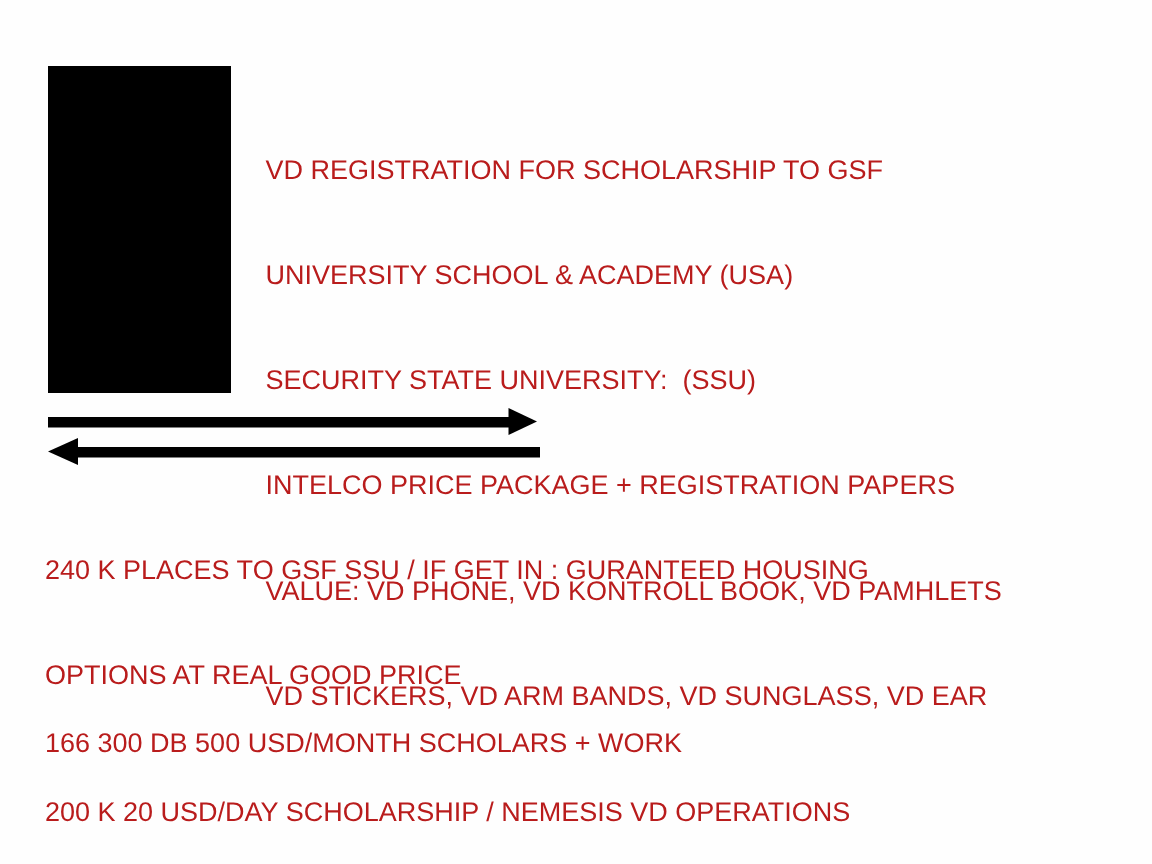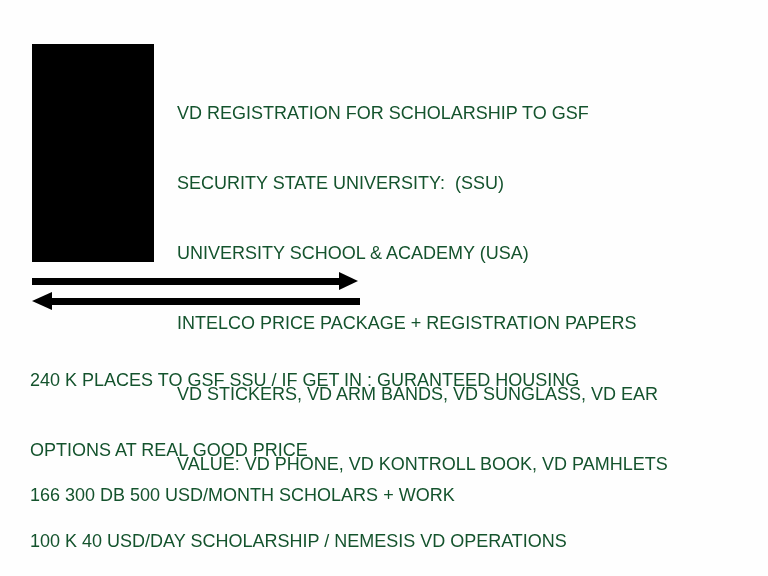--- a/index.html
+++ b/index.html
@@ -7,21 +7,21 @@
     padding: 0;
     background: #ffffff;
   }
   .page {
     position: relative;
     width: 768px;
     height: 576px;
     background: #fefefe;
     overflow: hidden;
     font-family: "Liberation Sans", sans-serif;
-    color: #14532d;
+    color: #b91c1c;
   }
   .black-rect {
     position: absolute;
     left: 32px;
     top: 44px;
     width: 122px;
     height: 218px;
     background: #000000;
   }
   .header-text {
@@ -79,25 +79,25 @@
 </style>
 </head>
 <body>
 
 <div class="page">
 
   <div class="black-rect"></div>
 
   <div class="header-text">
     <div>VD REGISTRATION FOR SCHOLARSHIP TO GSF</div>
+    <div>UNIVERSITY SCHOOL &amp; ACADEMY (USA)</div>
     <div>SECURITY STATE UNIVERSITY:  (SSU)</div>
-    <div>UNIVERSITY SCHOOL &amp; ACADEMY (USA)</div>
     <div>INTELCO PRICE PACKAGE + REGISTRATION PAPERS</div>
+    <div>VALUE: VD PHONE, VD KONTROLL BOOK, VD PAMHLETS</div>
     <div>VD STICKERS, VD ARM BANDS, VD SUNGLASS, VD EAR</div>
-    <div>VALUE: VD PHONE, VD KONTROLL BOOK, VD PAMHLETS</div>
     
     
   </div>
 
   <div class="arrow arrow-right">
     <div class="shaft"></div>
     <div class="head"></div>
   </div>
 
   <div class="arrow arrow-left">
@@ -109,20 +109,20 @@
     <div>240 K PLACES TO GSF SSU / IF GET IN : GURANTEED HOUSING</div>
     <div>OPTIONS AT REAL GOOD PRICE</div>
   </div>
 
 
   <div class="body-line para-3">
     <div>166 300 DB 500 USD/MONTH SCHOLARS + WORK</div>
   </div>
 
   <div class="body-line para-4">
-    <div>100 K 40 USD/DAY SCHOLARSHIP / NEMESIS VD OPERATIONS</div>
+    <div>200 K 20 USD/DAY SCHOLARSHIP / NEMESIS VD OPERATIONS</div>
   </div>
 
   <div class="body-line para-5">
     
   </div>
 
 </div>
 
 </body></html>

